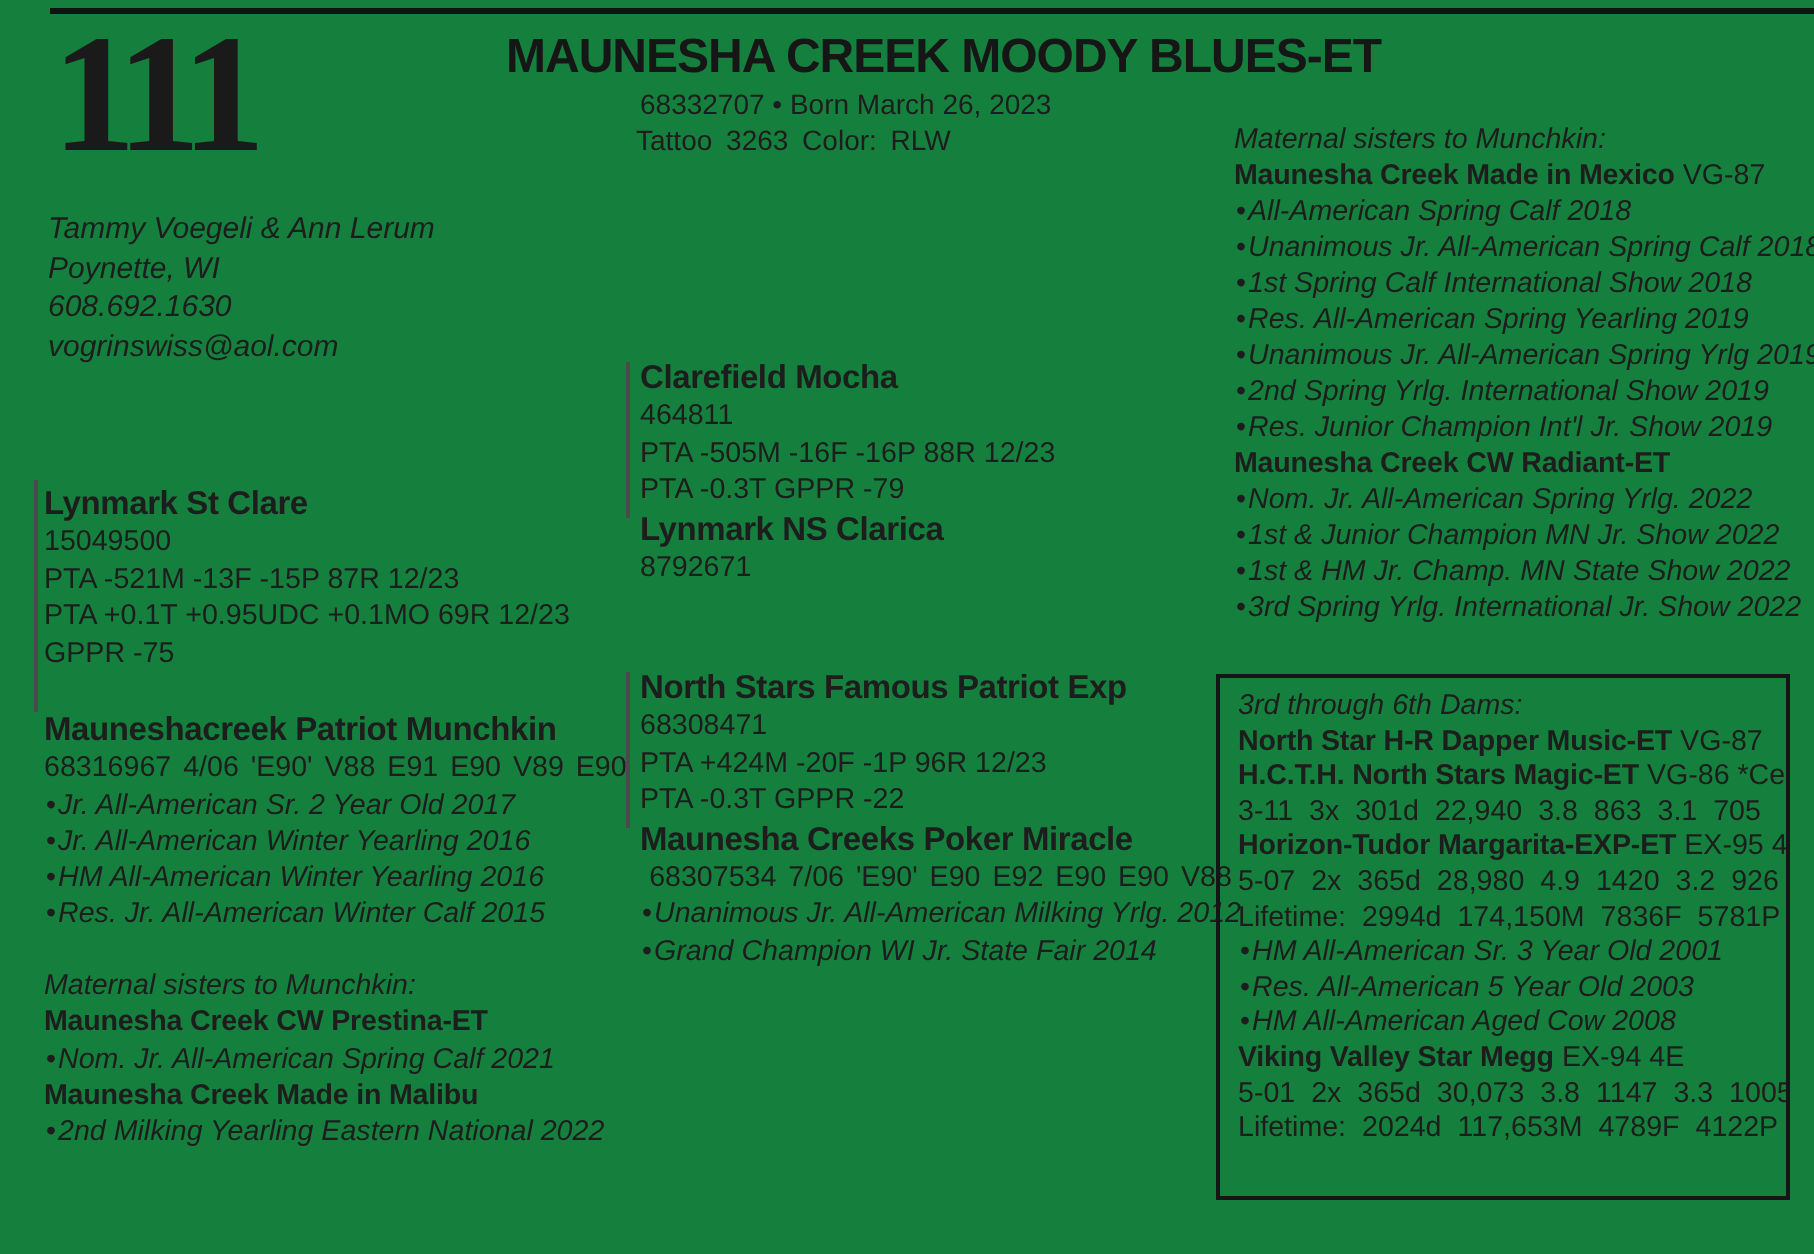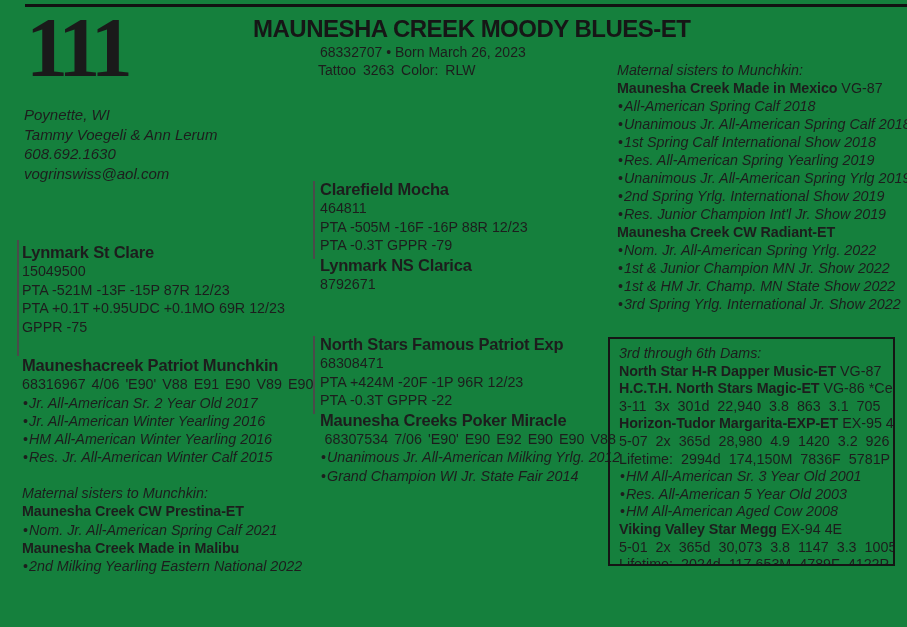--- a/index.html
+++ b/index.html
@@ -41,41 +41,41 @@
 
   .sire-block    { left:22px;  top:242px; }
   .dam-block     { left:22px;  top:355px; }
   .sisters-left  { left:22px;  top:484px; }
   .sp-block      { left:320px; top:179px; }
   .dp-block      { left:320px; top:334px; }
   .sisters-right { left:617px; top:61px;  line-height:18px; }
   .sisters-right .sline, .sisters-right .bullet { line-height:18px; }
 
   .dams-box {
-    position:absolute; left:608px; top:337px; width:287px; height:229px;
+    position:absolute; left:608px; top:337px; width:287px; height:263px;
     box-sizing:border-box; border:2.5px solid #151515;
     padding:6px 9px; white-space:nowrap; overflow:hidden;
   }
   .dams-box .sline, .dams-box .bullet, .dams-box .it-head { line-height:17.6px; }
   .rec { word-spacing:4px; }
 </style>
 </head>
 <body>
 
 <div class="page">
   <div class="toprule"></div>
 
   <div class="lot">111</div>
   <div class="title">MAUNESHA CREEK MOODY BLUES-ET</div>
   <div class="sub1">68332707 • Born March 26, 2023</div>
   <div class="sub2">Tattoo 3263 Color: RLW</div>
 
   <div class="blk consignor">
+    <div>Tammy Voegeli &amp; Ann Lerum</div>
     <div>Poynette, WI</div>
-    <div>Tammy Voegeli &amp; Ann Lerum</div>
     <div>608.692.1630</div>
     <div>vogrinswiss@aol.com</div>
   </div>
 
   <div class="vline vline-sire"></div>
   <div class="vline vline-sp"></div>
   <div class="vline vline-dp"></div>
 
   <div class="blk sire-block">
     <div class="ped-name">Lynmark St Clare</div>

